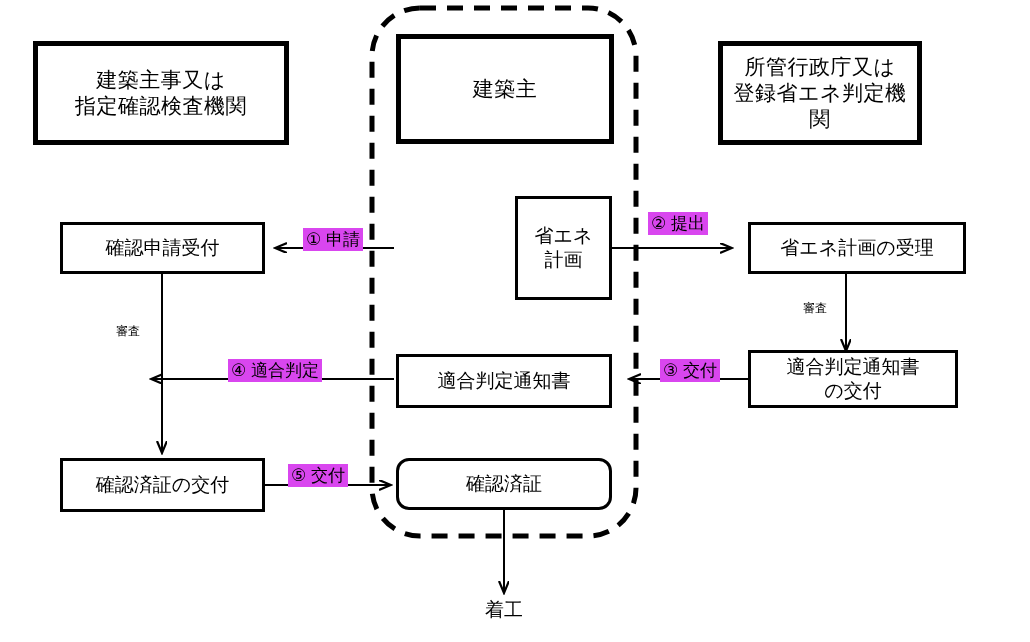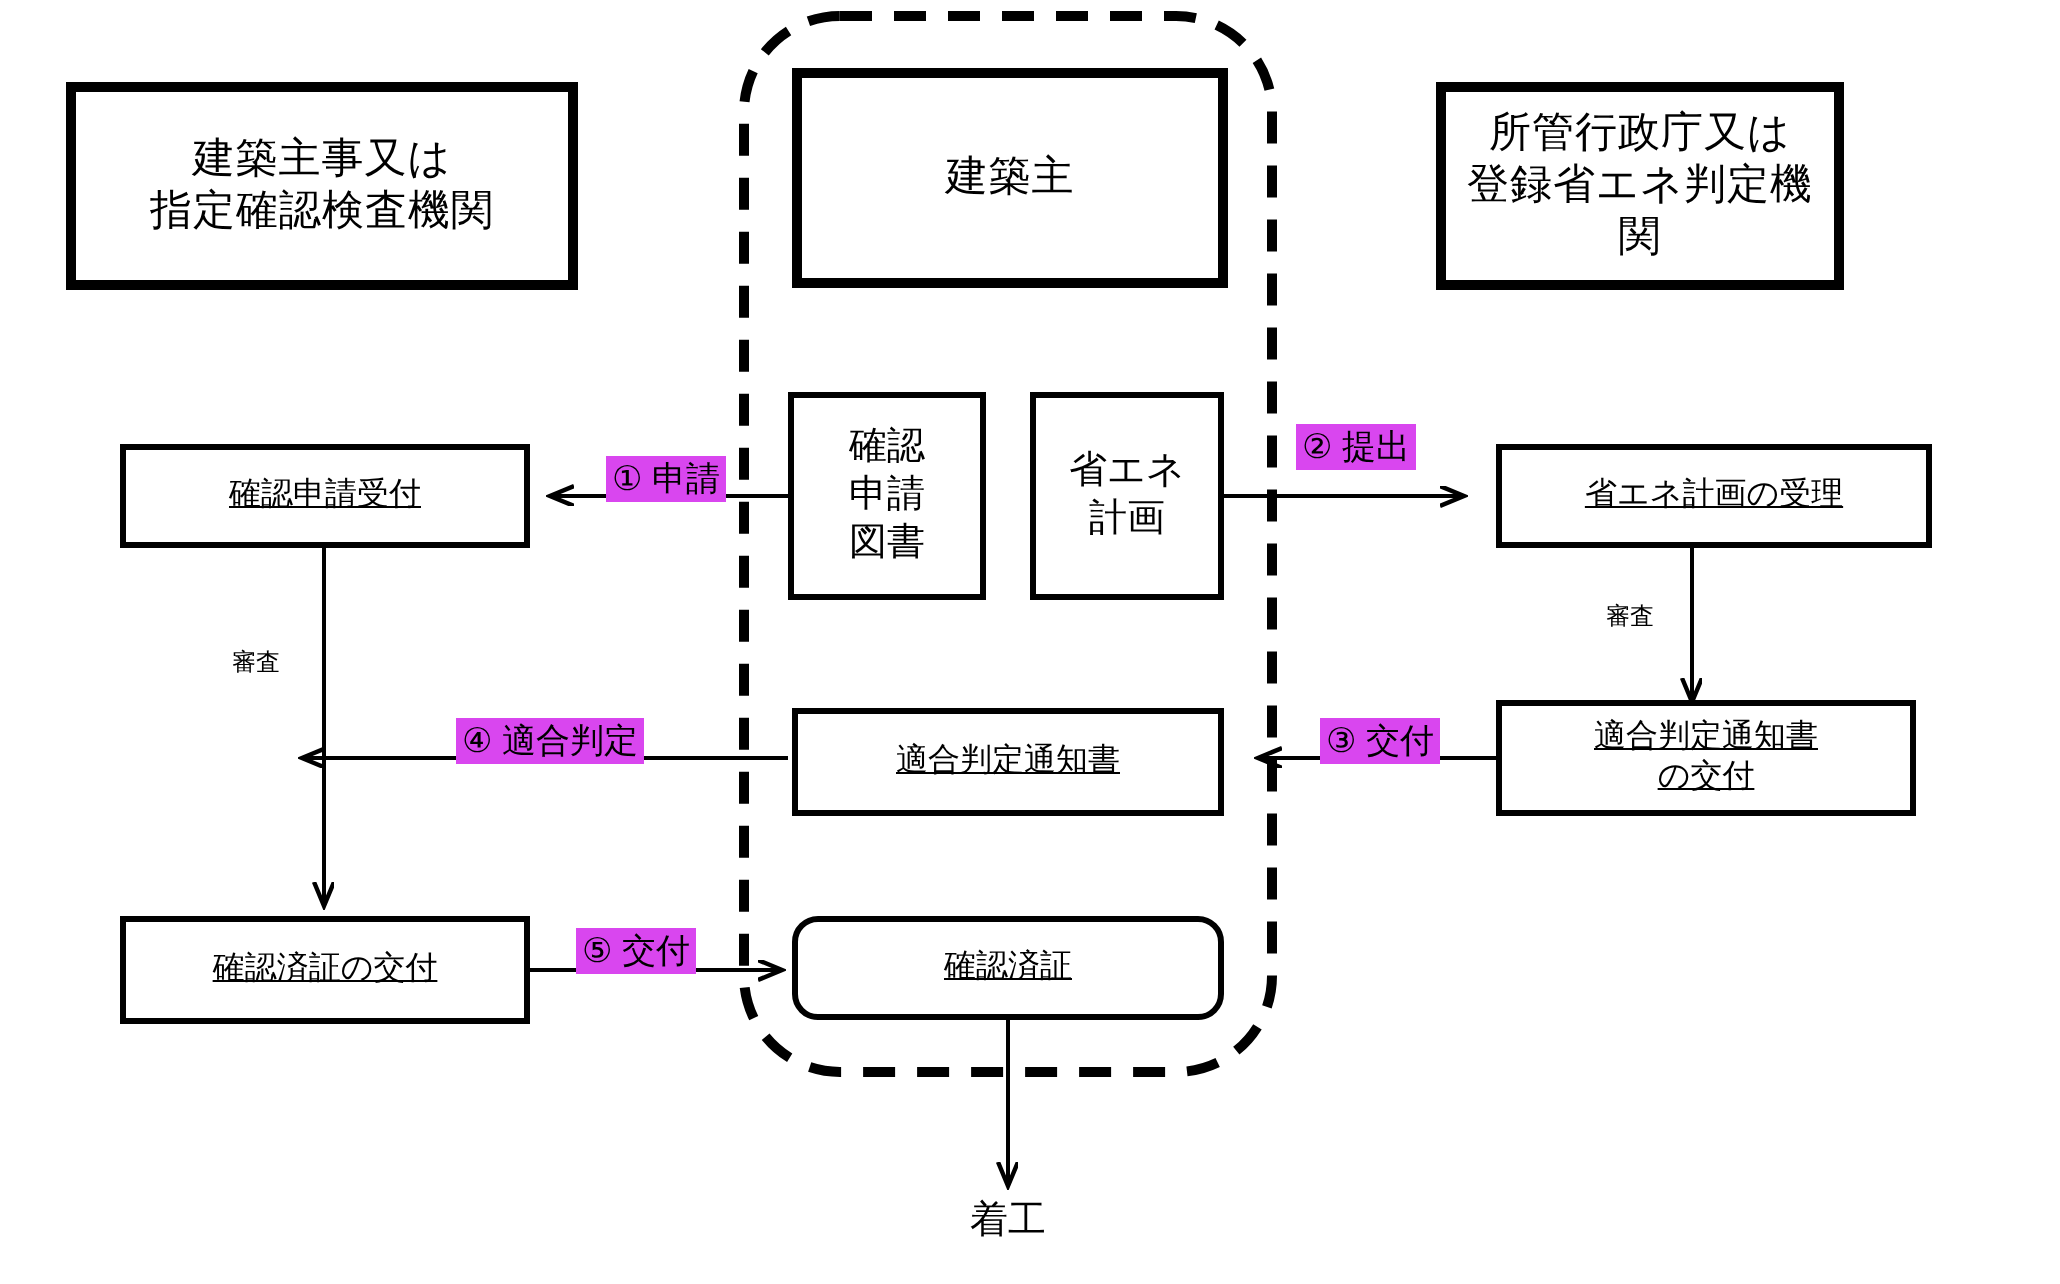--- a/index.html
+++ b/index.html
@@ -12,21 +12,21 @@
   svg.layer{position:absolute;left:0;top:0;width:1030px;height:642px;}
   .node{
     position:absolute;box-sizing:border-box;background:#ffffff;
     display:flex;align-items:center;justify-content:center;text-align:center;
     line-height:1.25;white-space:pre-line;
   }
   .node.thick{border:5px solid #000;}
   .node.thin{border:3px solid #000;}
   .lane-title{font-size:21px;font-weight:400;letter-spacing:.5px;}
   .doc{font-size:19px;}
-  .proc{font-size:16px;text-decoration:underline;}
+  .proc{font-size:19px;}
   .edge-label{
     position:absolute;background:#d946ef;padding:0 3px;
     font-size:17px;white-space:nowrap;text-align:center;
   }
   .plain-label{
     position:absolute;background:transparent;font-size:12px;white-space:nowrap;
   }
 </style>
 </head>
 <body>
@@ -62,23 +62,20 @@
   <div class="node thick lane-title" style="left:33px;top:41px;width:256px;height:104px;">建築主事又は
 指定確認検査機関</div>
 
   <div class="node thick lane-title" style="left:396px;top:34px;width:218px;height:110px;">建築主</div>
 
   <div class="node thick lane-title" style="left:718px;top:41px;width:204px;height:104px;">所管行政庁又は
 登録省エネ判定機関</div>
 
   <div class="node thin proc" style="left:60px;top:222px;width:205px;height:52px;">確認申請受付</div>
 
-  <div class="node thin doc" style="left:394px;top:196px;width:99px;height:104px;">確認
-申請
-図書</div>
 
   <div class="node thin doc" style="left:515px;top:196px;width:97px;height:104px;">省エネ
 計画</div>
 
   <div class="node thin proc" style="left:748px;top:222px;width:218px;height:52px;">省エネ計画の受理</div>
 
   <div class="node thin proc" style="left:396px;top:354px;width:216px;height:54px;">適合判定通知書</div>
 
   <div class="node thin proc" style="left:748px;top:350px;width:210px;height:58px;">適合判定通知書
 の交付</div>

